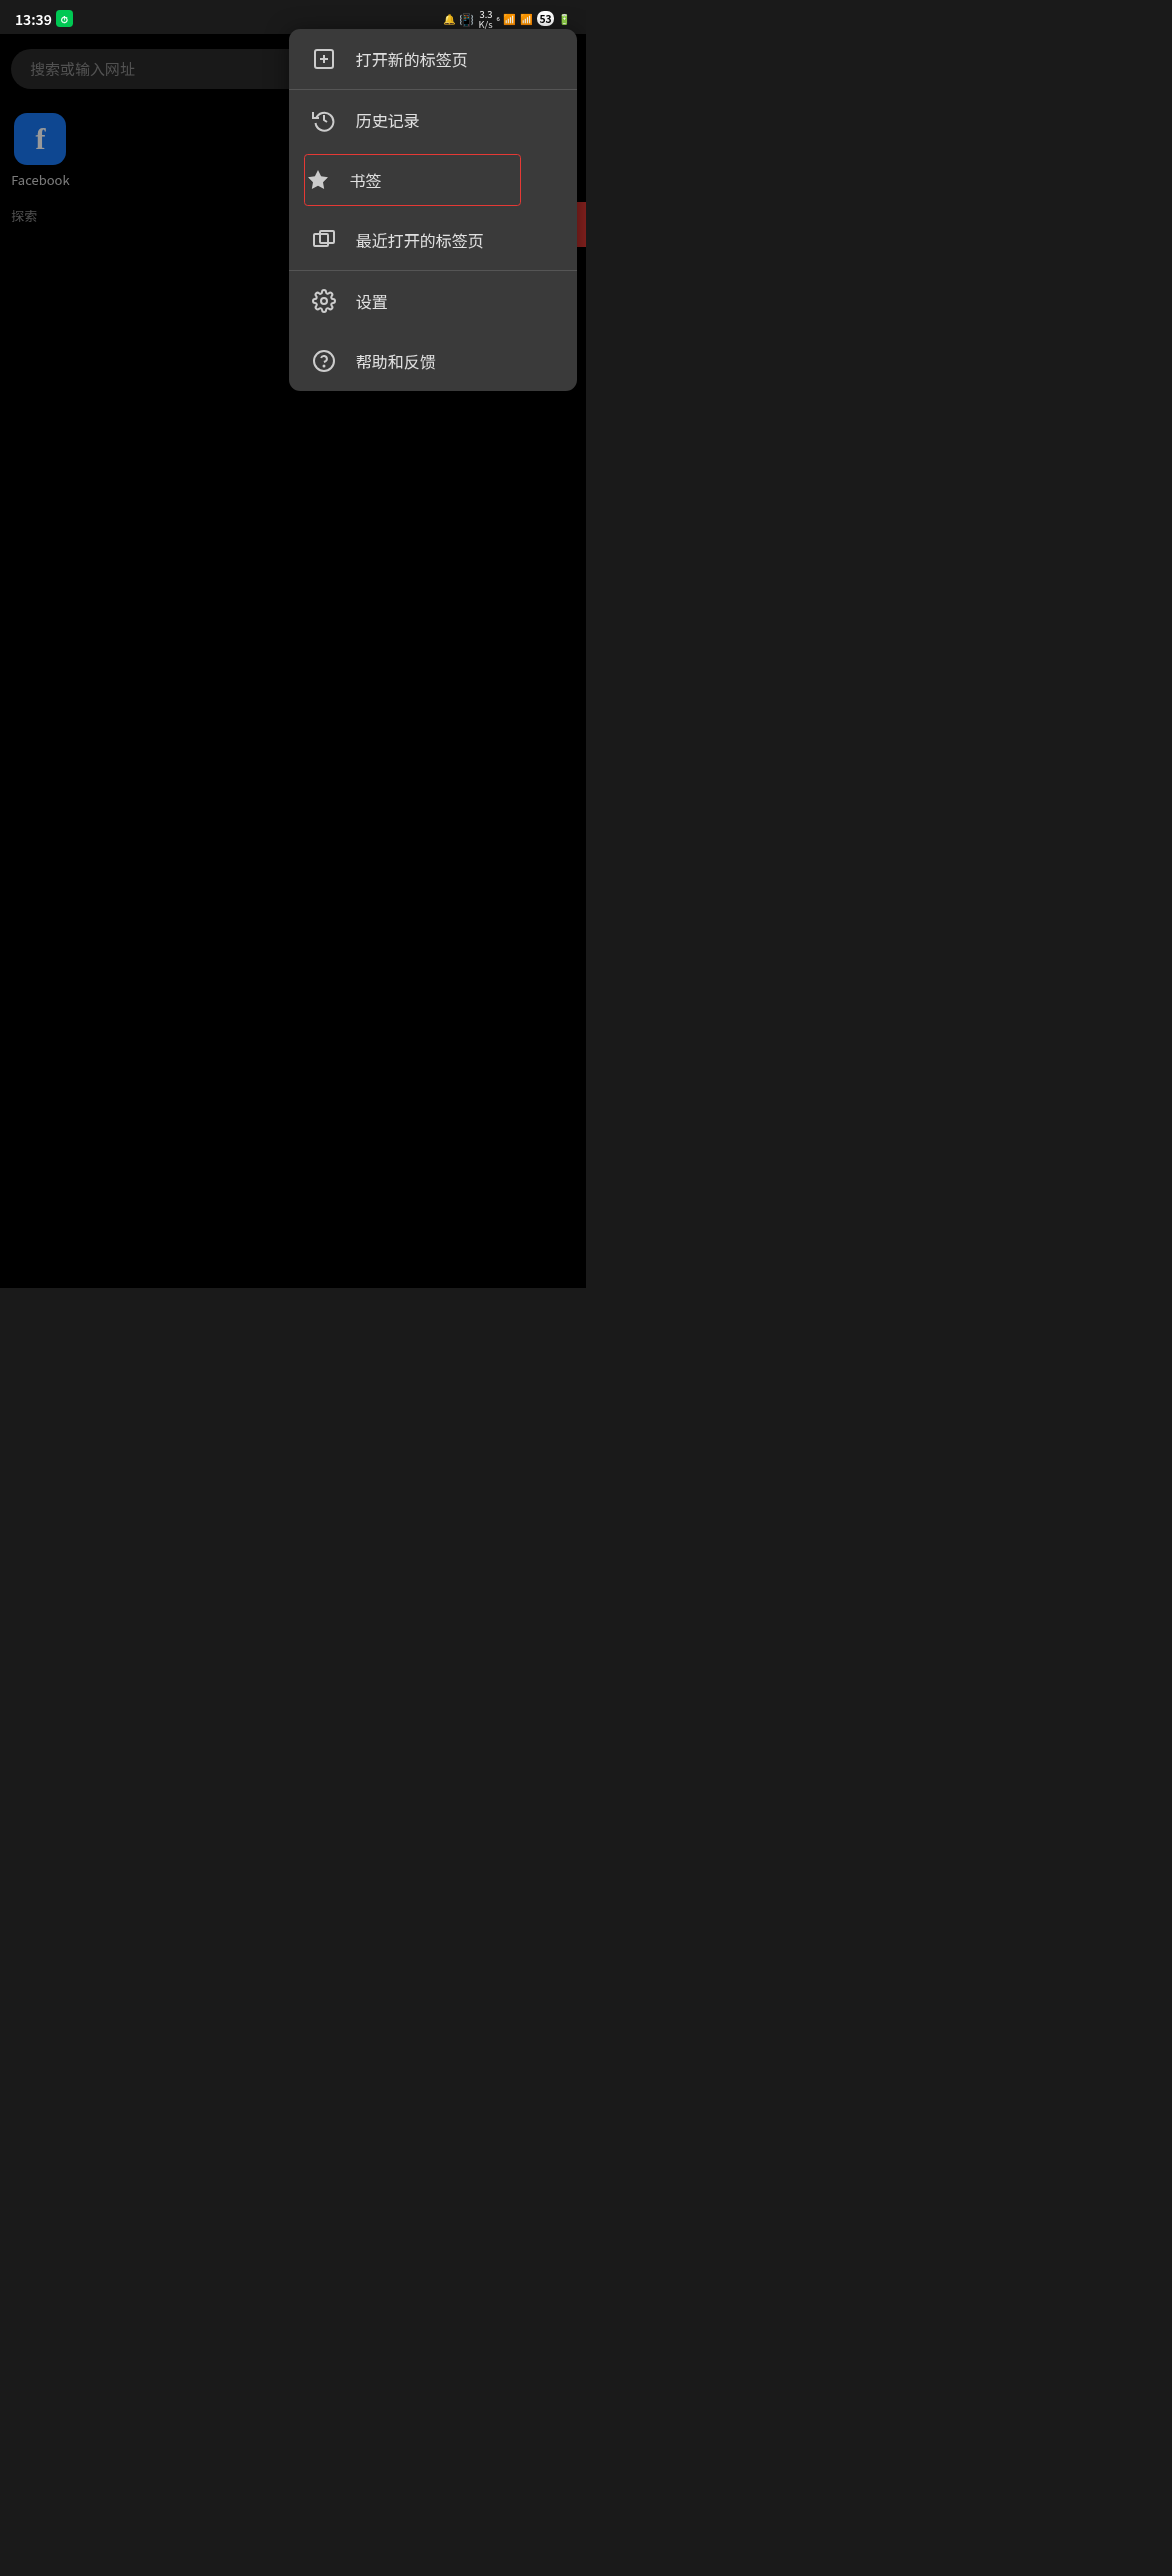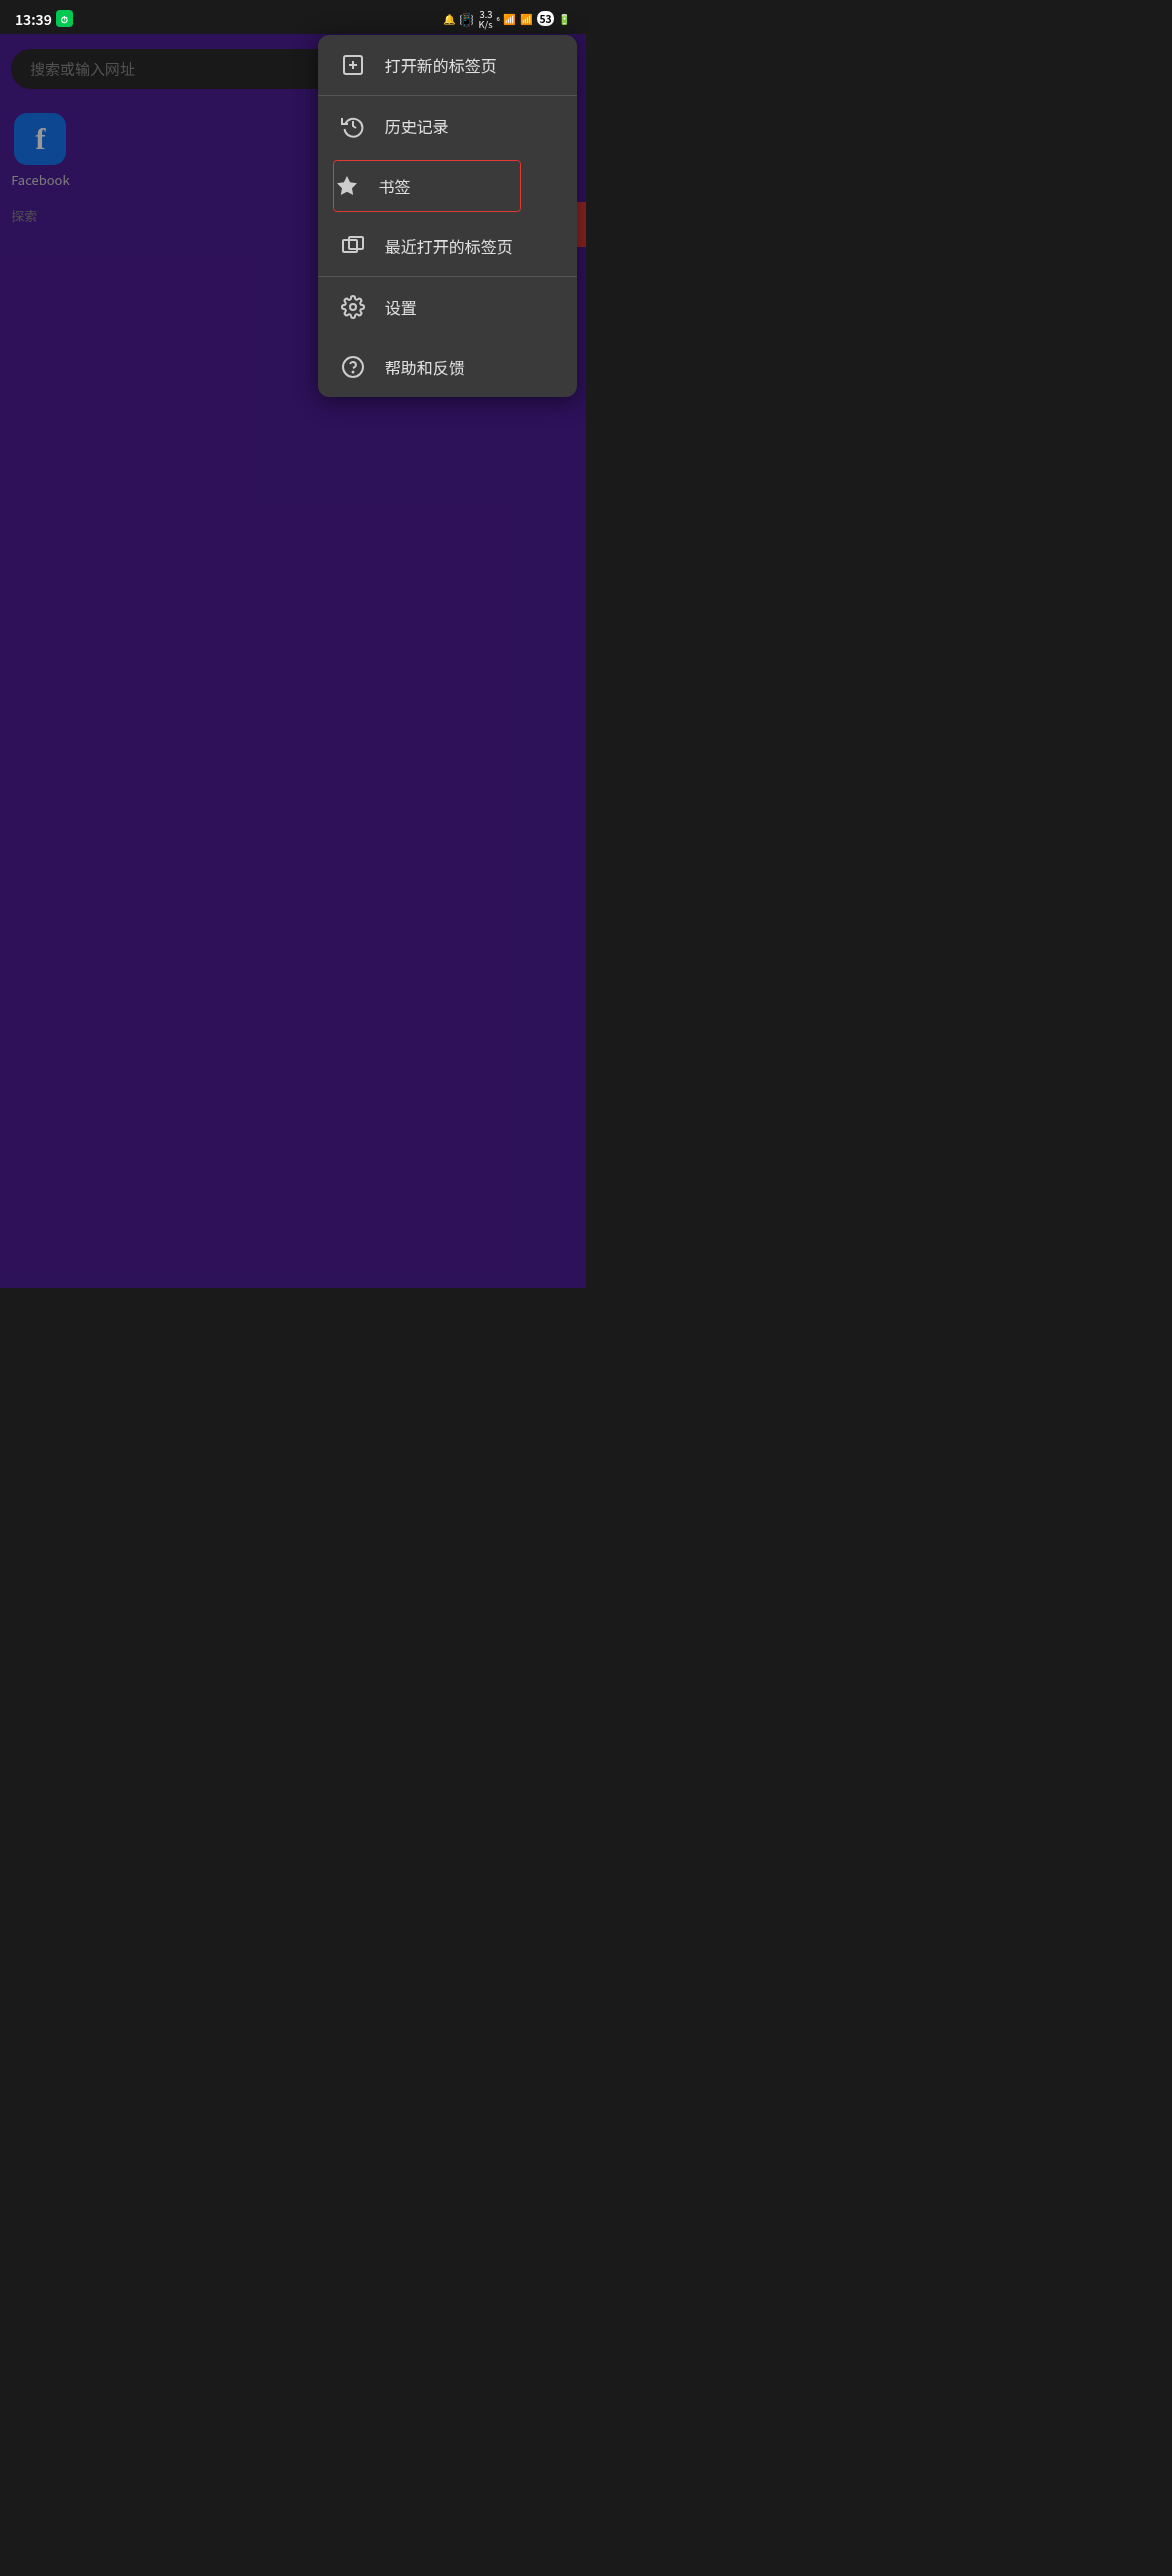--- a/index.html
+++ b/index.html
@@ -57,21 +57,21 @@
       color: #fff;
     }
 
     
     .browser-bg {
       position: absolute;
       top: 34px;
       left: 0;
       right: 0;
       bottom: 0;
-      background: #4c1d95;
+      background: #000000;
     }
 
     
     .search-bar-area {
       padding: 15px 11.2px;
     }
 
     .search-bar {
       background: #2a2a2a;
       border-radius: 22.4px;
@@ -126,23 +126,23 @@
       left: 0;
       right: 0;
       bottom: 0;
       background: rgba(0,0,0,0.4);
       z-index: 10;
     }
 
     
     .dropdown-menu {
       position: absolute;
-      top: 35px;
+      top: 29px;
       right: 9.3px;
-      width: 259px;
+      width: 288px;
       background: #3a3a3a;
       border-radius: 11.2px;
       z-index: 20;
       overflow: hidden;
       box-shadow: 0 3.7px 22.4px rgba(0,0,0,0.5);
     }
 
     .menu-item {
       display: flex;
       align-items: center;

